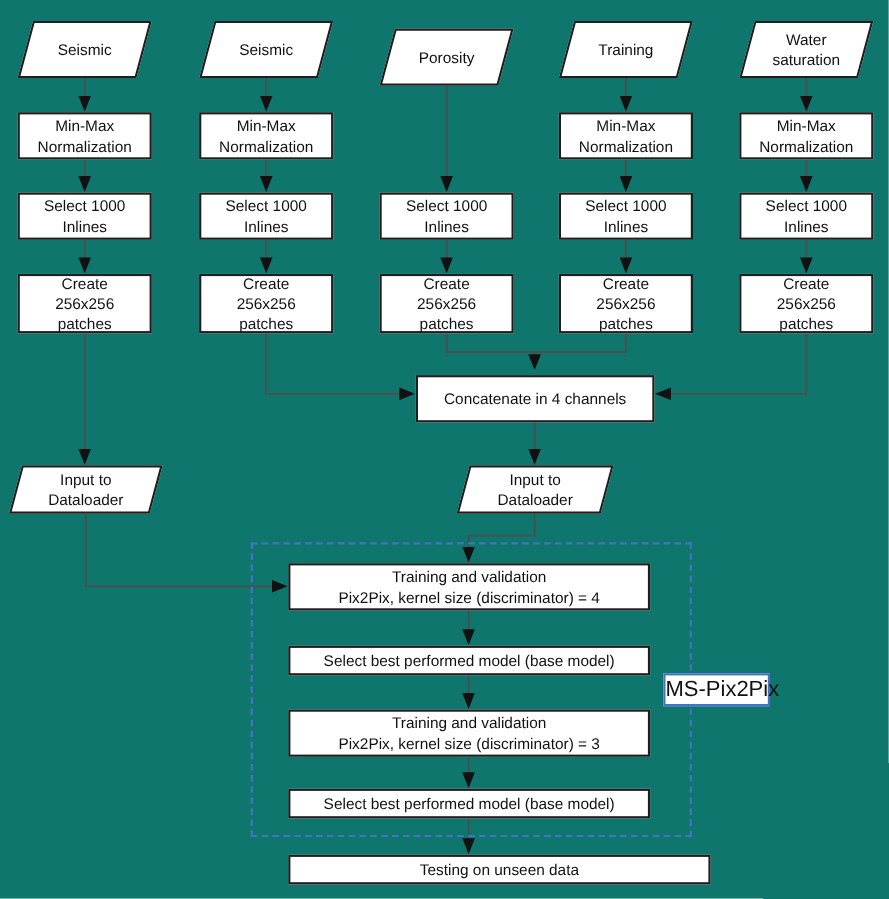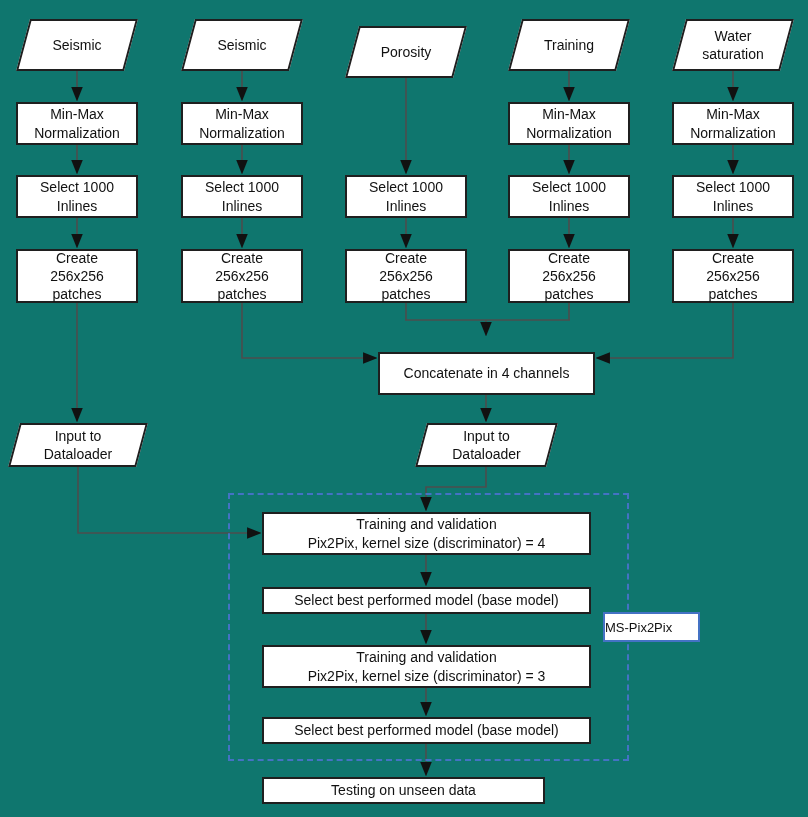--- a/index.html
+++ b/index.html
@@ -69,21 +69,21 @@
     border: 2px dashed #4472c4;
     background: transparent;
   }
   .ms-label {
     position: absolute;
     box-sizing: border-box;
     background: #ffffff;
     border: 2px solid #4472c4;
     display: flex;
     align-items: center;
-    font-size: 13px;
+    font-size: 20px;
     color: #111111;
     z-index: 5;
   }
 </style>
 </head>
 <body>
 
 <div id="canvas">
 
   <svg class="connectors" viewBox="0 0 808 817" xmlns="http://www.w3.org/2000/svg">
@@ -206,21 +206,21 @@
       <span class="lbl">Create
 256x256
 patches</span>
     </div>
   <div class="box" style="left:672px; top:249px; width:122px; height:54px;">
       <span class="lbl">Create
 256x256
 patches</span>
     </div>
 
-  <div class="box" style="left:378px; top:352px; width:217px; height:43px;">
+  <div class="box" style="left:378px; top:341px; width:217px; height:43px;">
       <span class="lbl">Concatenate in 4 channels</span>
     </div>
 
   <div class="para" style="left:8px; top:423px; width:140px; height:44px;">
     <div class="shape" style="left:6px; right:6px;"></div>
     <div class="para-lbl">Input to
 Dataloader</div>
   </div>
   <div class="para" style="left:415px; top:423px; width:143px; height:44px;">
     <div class="shape" style="left:6px; right:6px;"></div>
@@ -241,17 +241,17 @@
       <span class="lbl">Select best performed model (base model)</span>
     </div>
   <div class="box" style="left:262px; top:645px; width:329px; height:43px;">
       <span class="lbl">Training and validation
 Pix2Pix, kernel size (discriminator) = 3</span>
     </div>
   <div class="box" style="left:262px; top:717px; width:329px; height:27px;">
       <span class="lbl">Select best performed model (base model)</span>
     </div>
 
-  <div class="box" style="left:262px; top:777px; width:283px; height:27px;">
+  <div class="box" style="left:262px; top:777px; width:384px; height:27px;">
       <span class="lbl">Testing on unseen data</span>
     </div>
 
 </div>
 
 </body></html>

